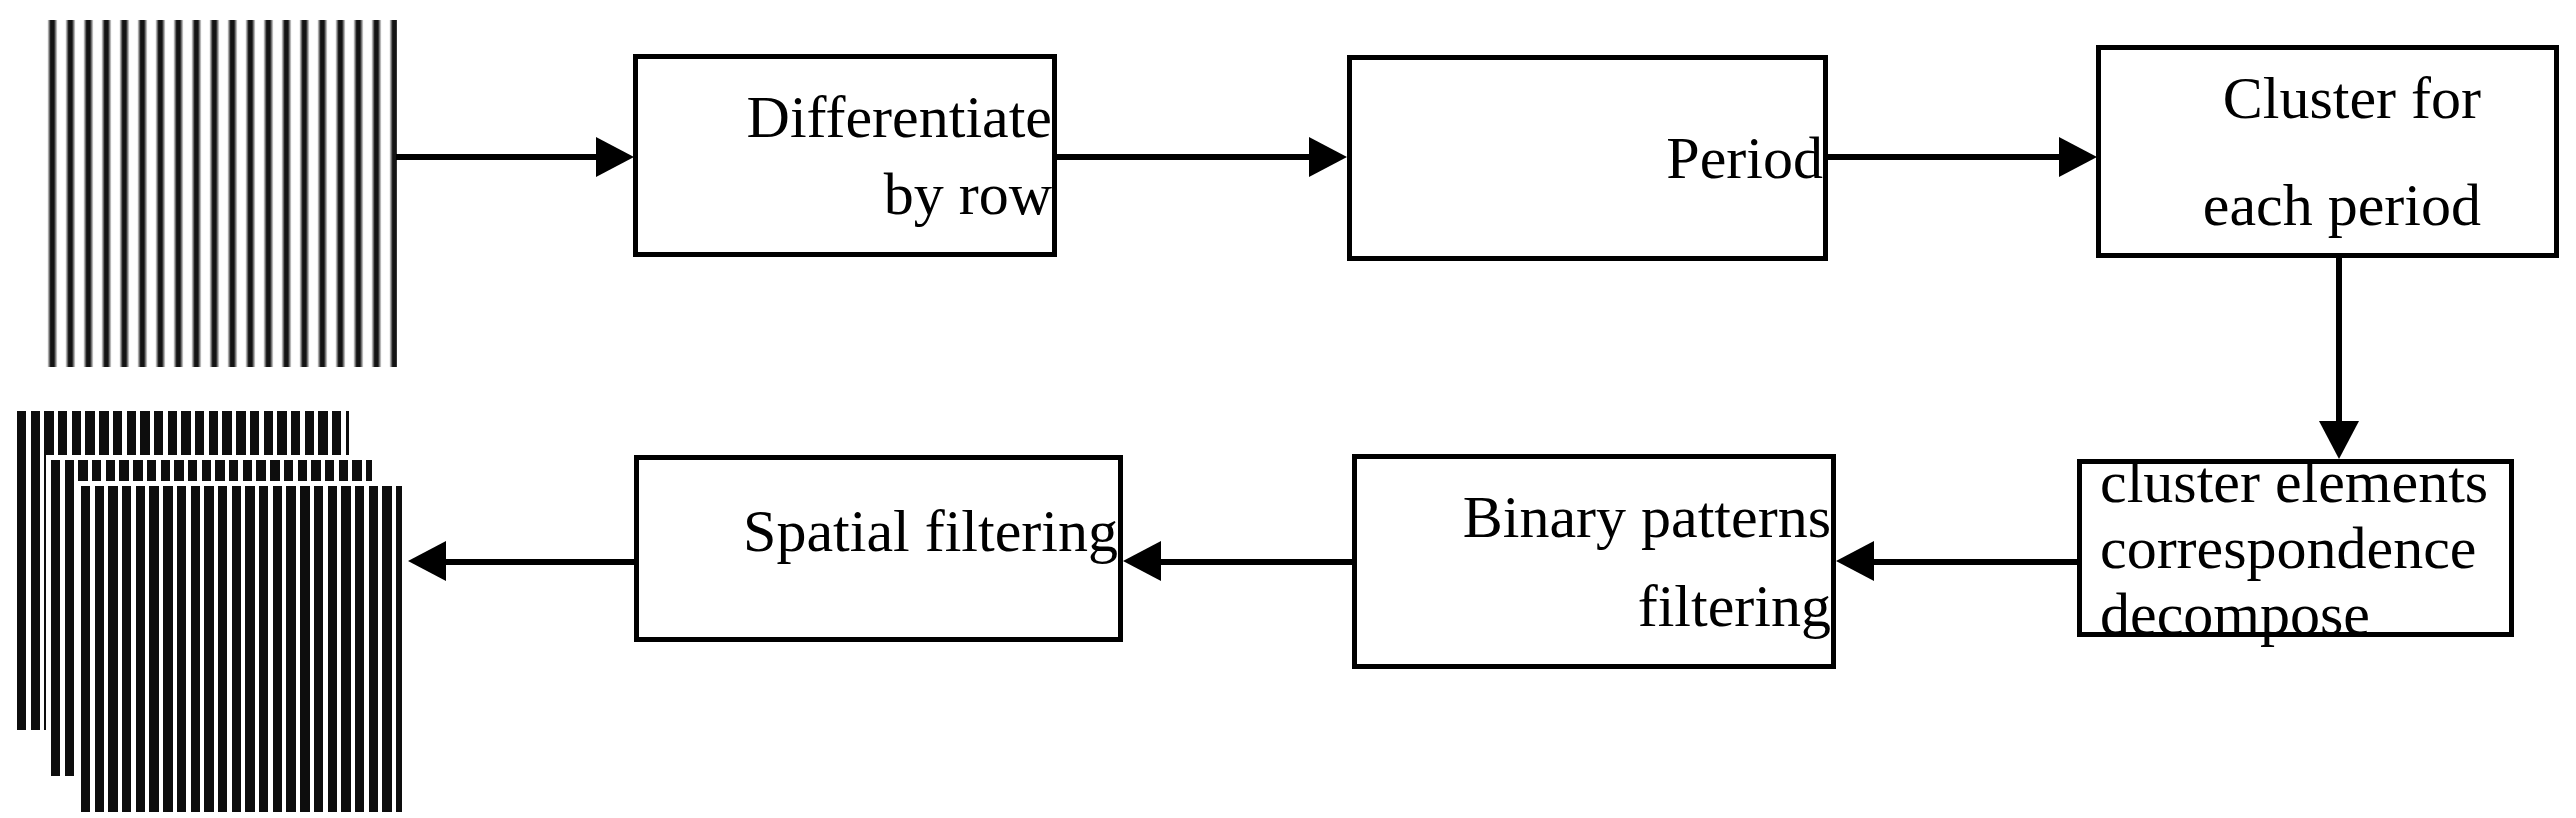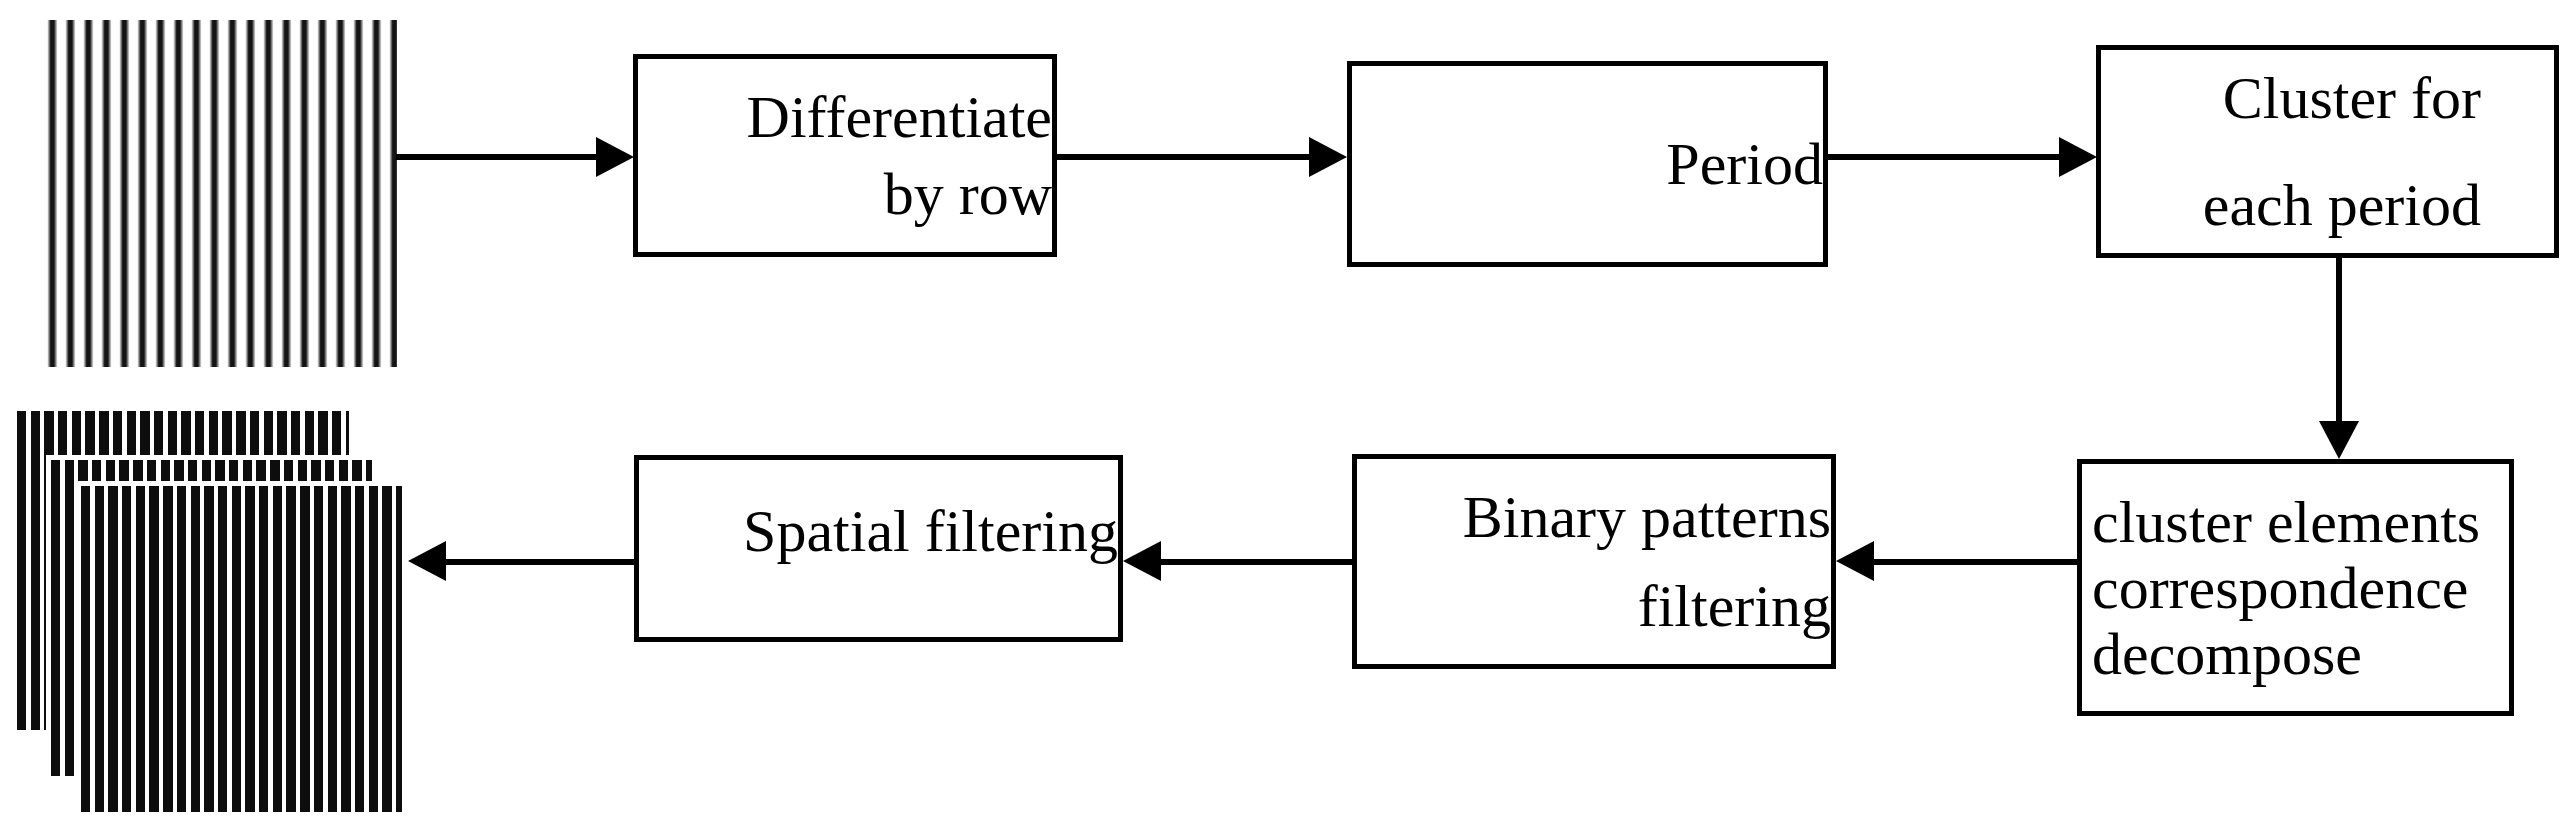--- a/index.html
+++ b/index.html
@@ -20,25 +20,25 @@
     display:flex;
     flex-direction:column;
     justify-content:center;
     align-items:flex-end;
     text-align:center;
     font-size:60px;
     line-height:77px;
   }
   .box .tline{display:block;white-space:nowrap;}
   #box-differentiate{left:633px;top:54px;width:424px;height:203px;}
-  #box-period{left:1347px;top:61px;width:481px;height:206px;}
+  #box-period{left:1347px;top:55px;width:481px;height:206px;}
   #box-cluster{left:2096px;top:45px;width:463px;height:213px;padding-right:73px;gap:30px;}
   #box-adjust{
-    left:2077px;top:459px;width:437px;height:257px;
-    align-items:flex-start;text-align:left;padding-left:10px;line-height:66px;
+    left:2077px;top:459px;width:437px;height:178px;
+    align-items:flex-start;text-align:left;padding-left:18px;line-height:66px;
   }
   #box-decompose{left:1352px;top:454px;width:484px;height:215px;gap:12px;}
   #box-spatial{left:634px;top:455px;width:489px;height:187px;padding-bottom:34px;}
   
   #fringe{
     position:absolute;left:43px;top:20px;width:354px;height:347px;
     background:repeating-linear-gradient(90deg,
       #ffffff 0px,#ffffff 4.3px,#141414 7.7px,#141414 11px,#ffffff 14.6px,#ffffff 18px);
   }
   .sheet{

